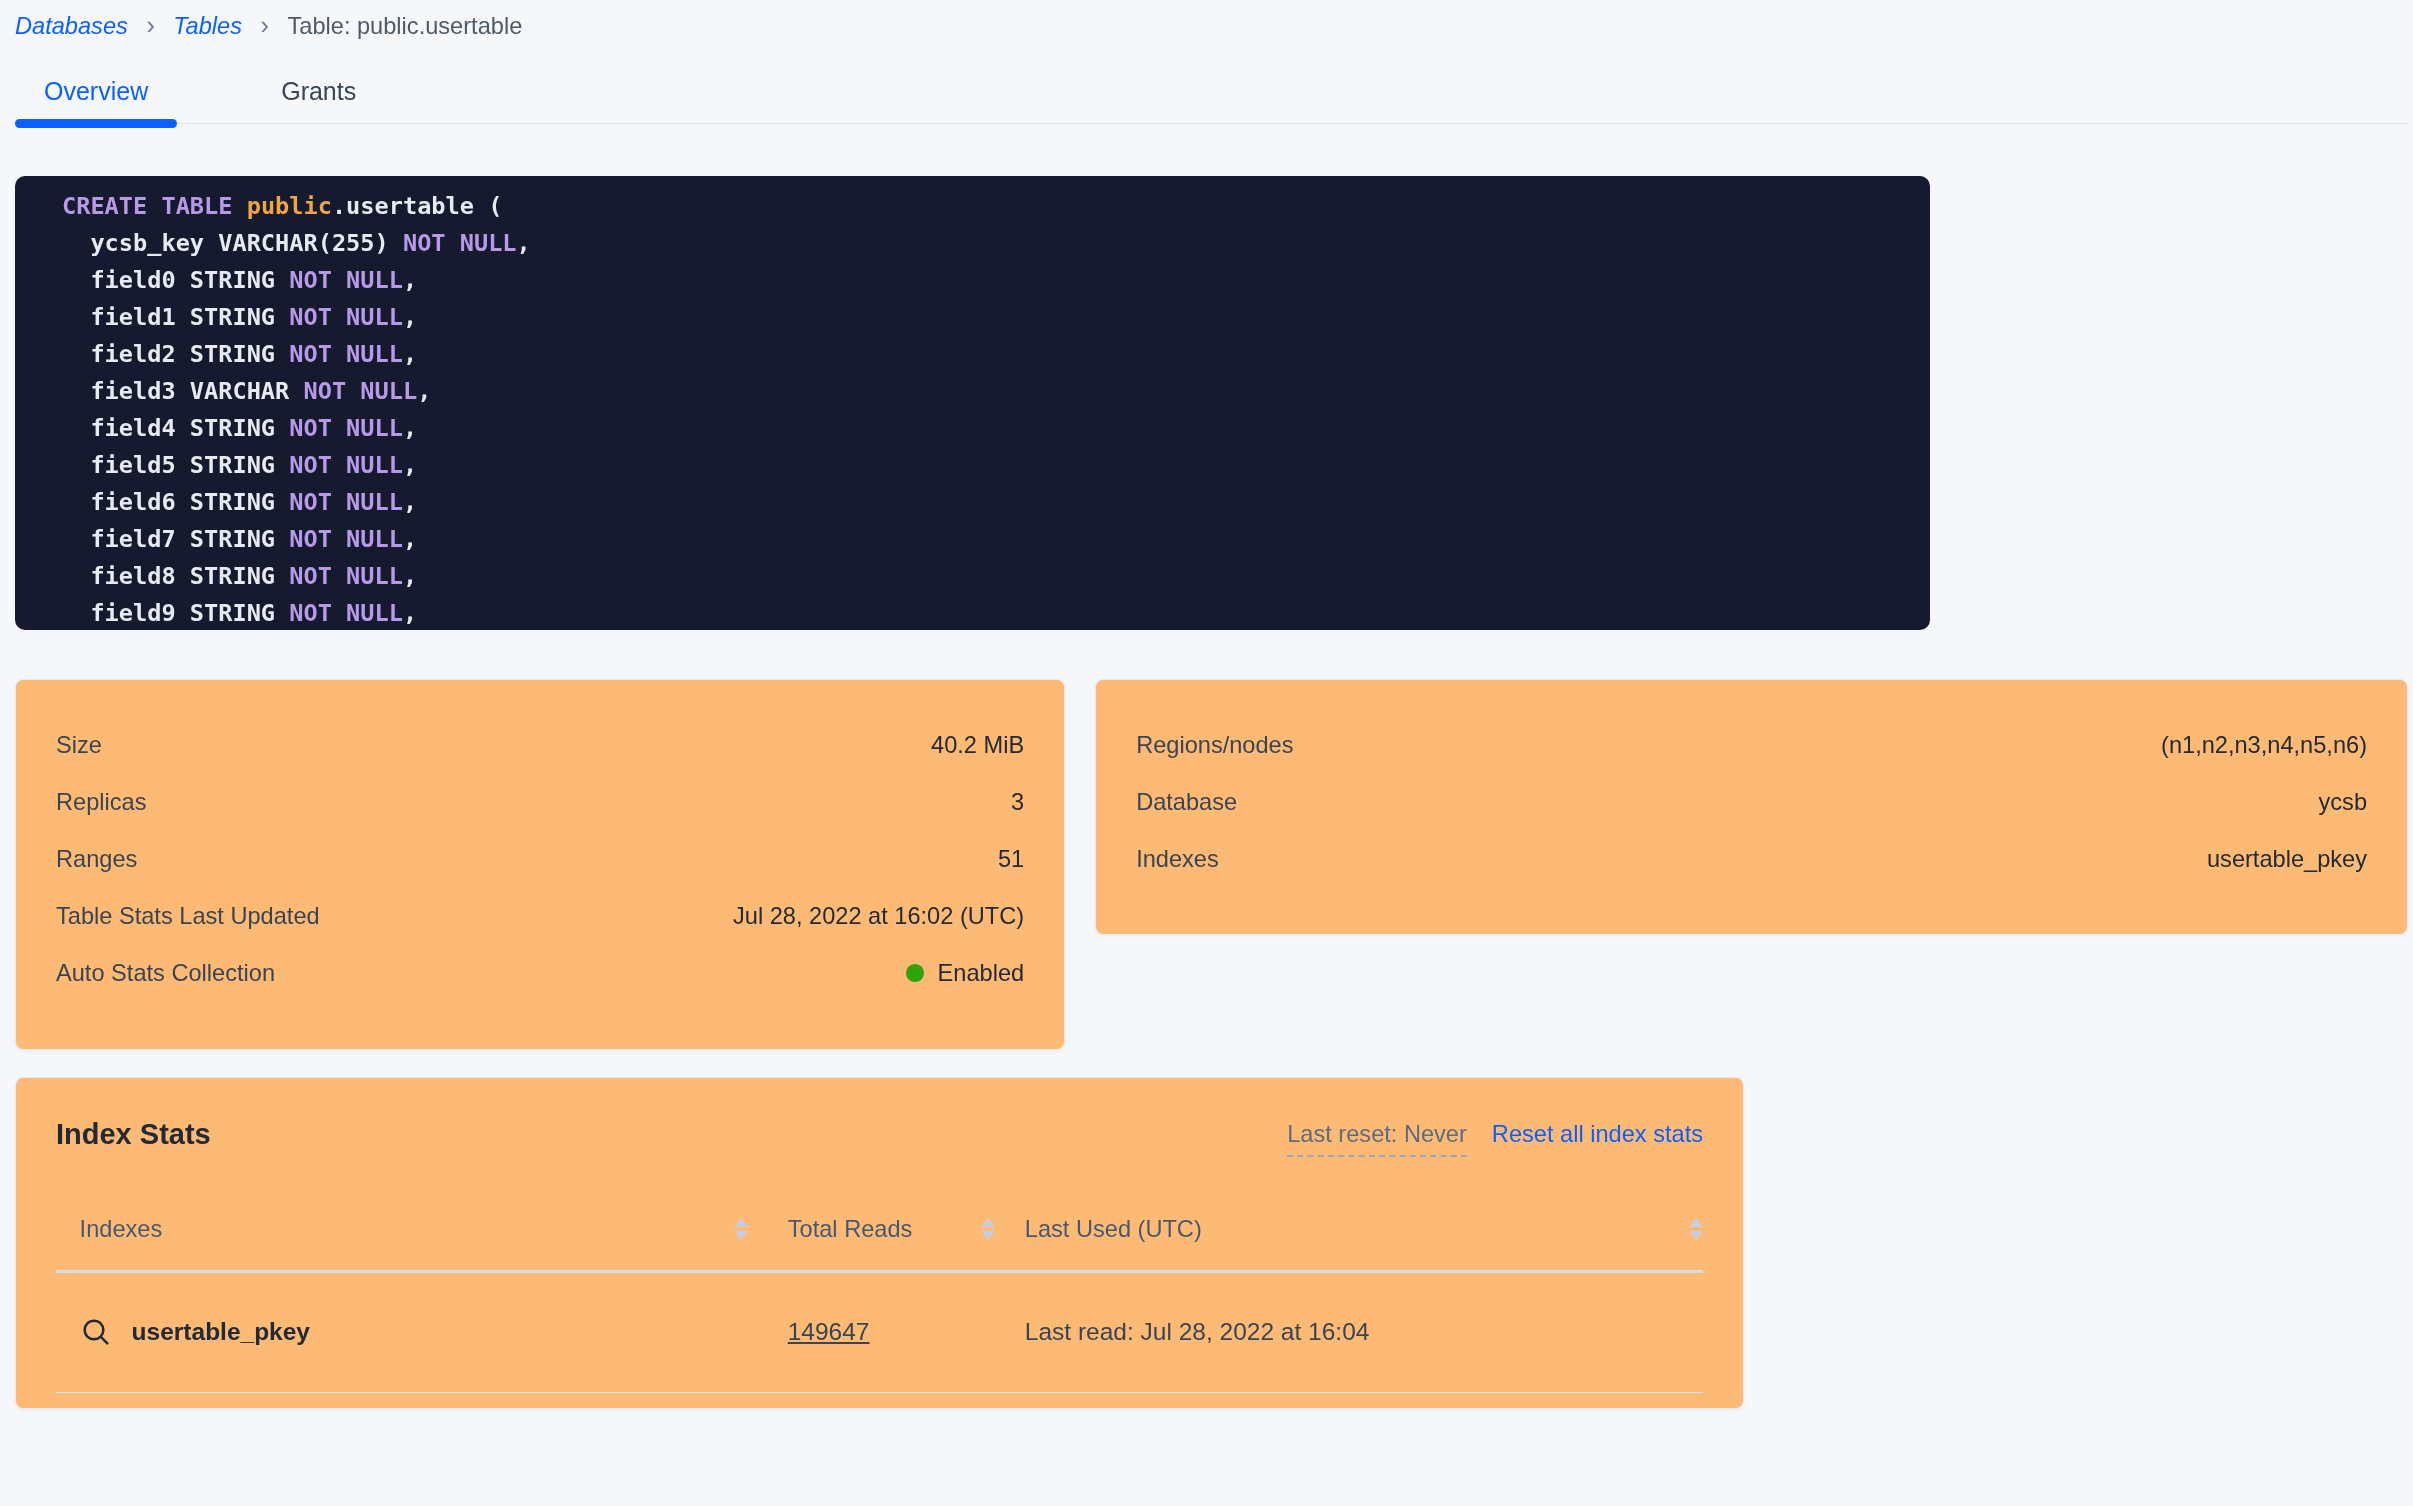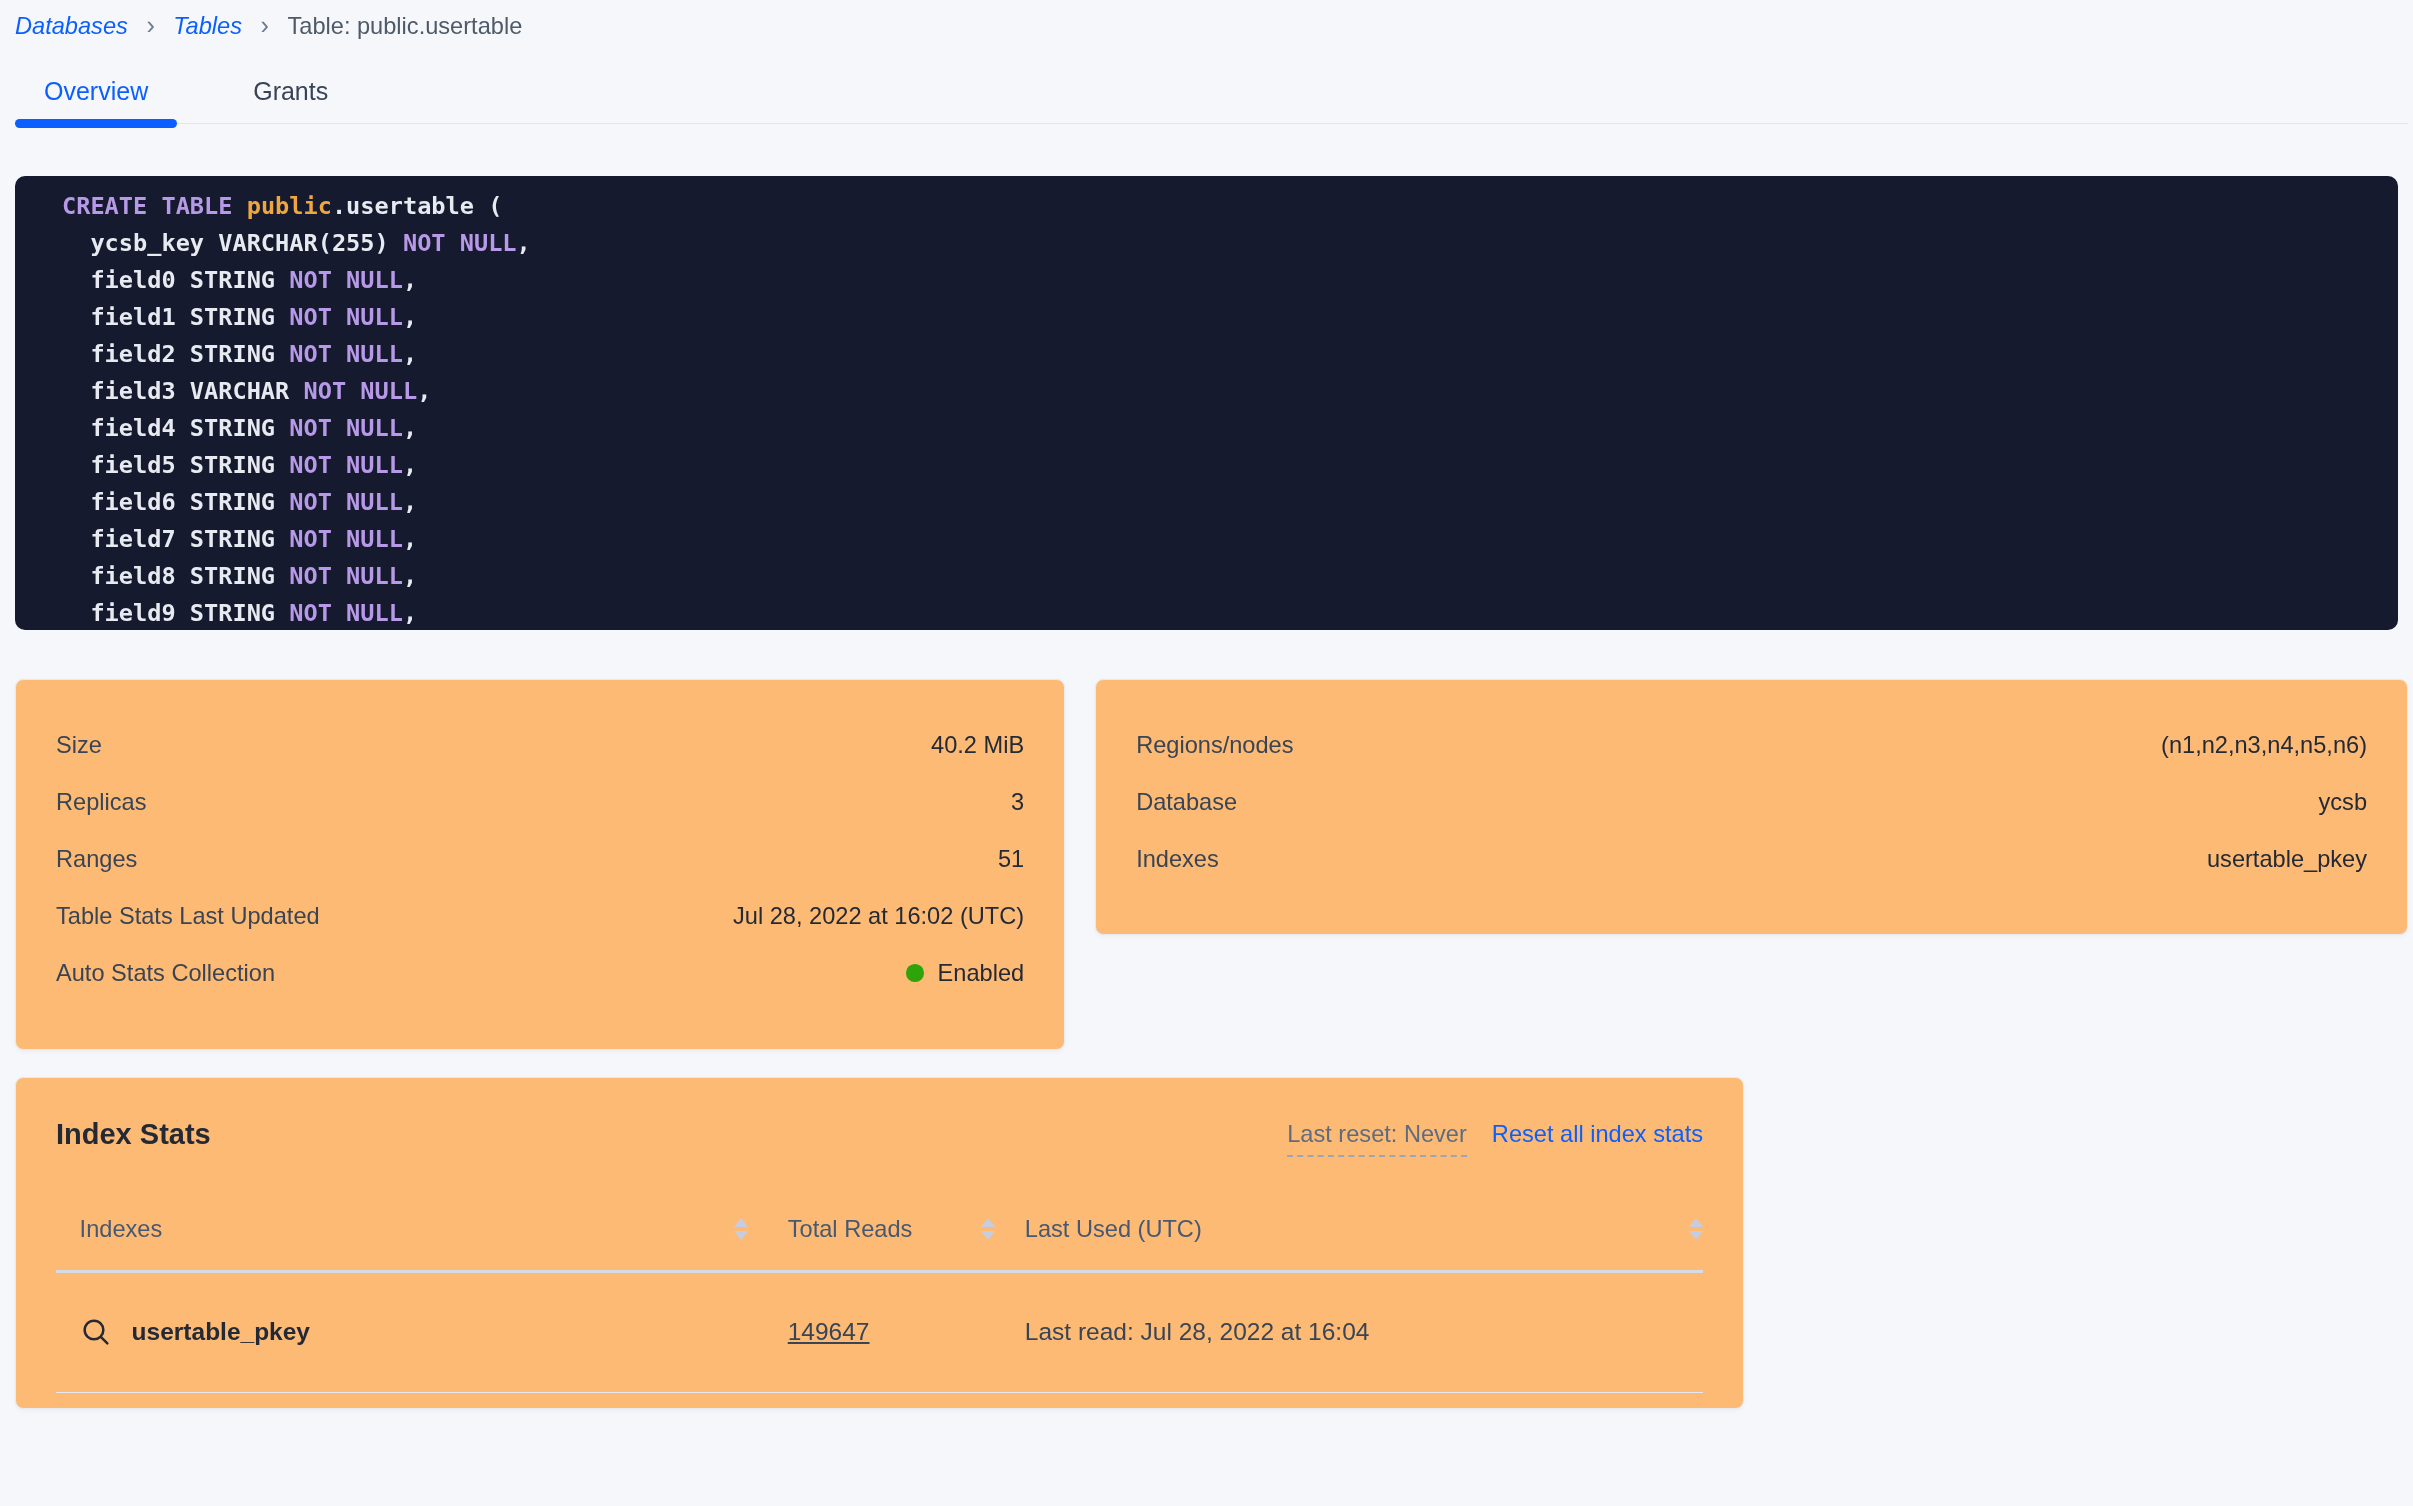--- a/index.html
+++ b/index.html
@@ -16,32 +16,32 @@
   .crumb-link { color: #0b5fff; cursor: pointer; font-style: italic; }
   .crumb-sep { color: #6e7b8d; font-size: 25px; line-height: 1; padding-bottom: 3.4px; }
   .crumb-current { color: #4f5a68; }
 
   
   .title-row { margin-top: 37px; display: flex; align-items: center; gap: 18.6px; height: 52px; }
   .title-icon { width: 49px; height: 49px; flex: 0 0 auto; }
   .page-title { font-size: 34px; font-weight: 700; color: #242a35; letter-spacing: 0.2px; }
 
   
-  .tabs { margin-top: 35px; display: flex; border-bottom: 1.7px solid #e0e4eb; }
+  .tabs { margin-top: 35px; display: flex; border-bottom: 1.7px solid #e0e4eb; gap: 28px; }
   .tab { position: relative; font-size: 25px; padding: 0 29px 17px; cursor: pointer; color: #394455; }
   .tab + .tab { margin-left: 47px; }
   .tab.active { color: #0b5fff; }
   .tab.active::after {
     content: ""; position: absolute; left: 0; right: 0; bottom: -5px;
     height: 8.4px; border-radius: 5px; background: #0b5fff;
   }
 
   
   .code-block {
-    margin-top: 52px; width: 2383px; height: 454px; overflow: hidden;
+    margin-top: 52px; width: 1915px; height: 454px; overflow: hidden;
     background: #151a2e; border-radius: 10px; padding: 11.8px 0 0 47px;
     font-family: "DejaVu Sans Mono", monospace; font-size: 23.6px; font-weight: 700;
     line-height: 37px;
   }
   .code-line { white-space: pre; }
   .tok-p { color: #e7eaf0; }
   .tok-k { color: #b799e8; }
   .tok-d { color: #f0a63f; }
 
   

